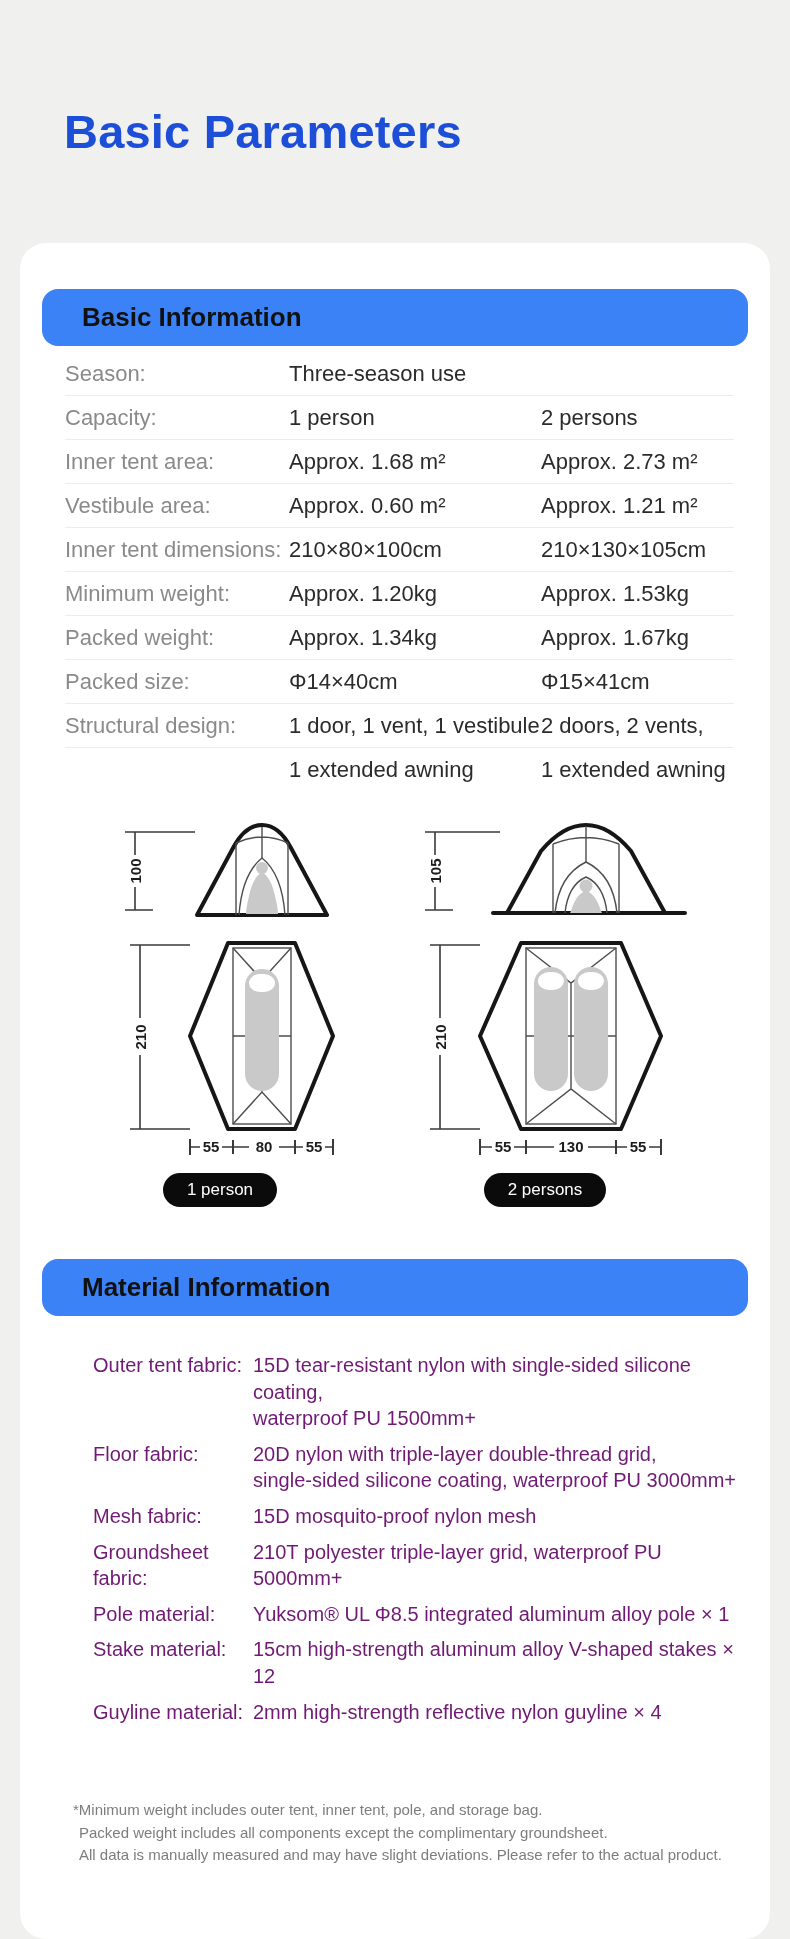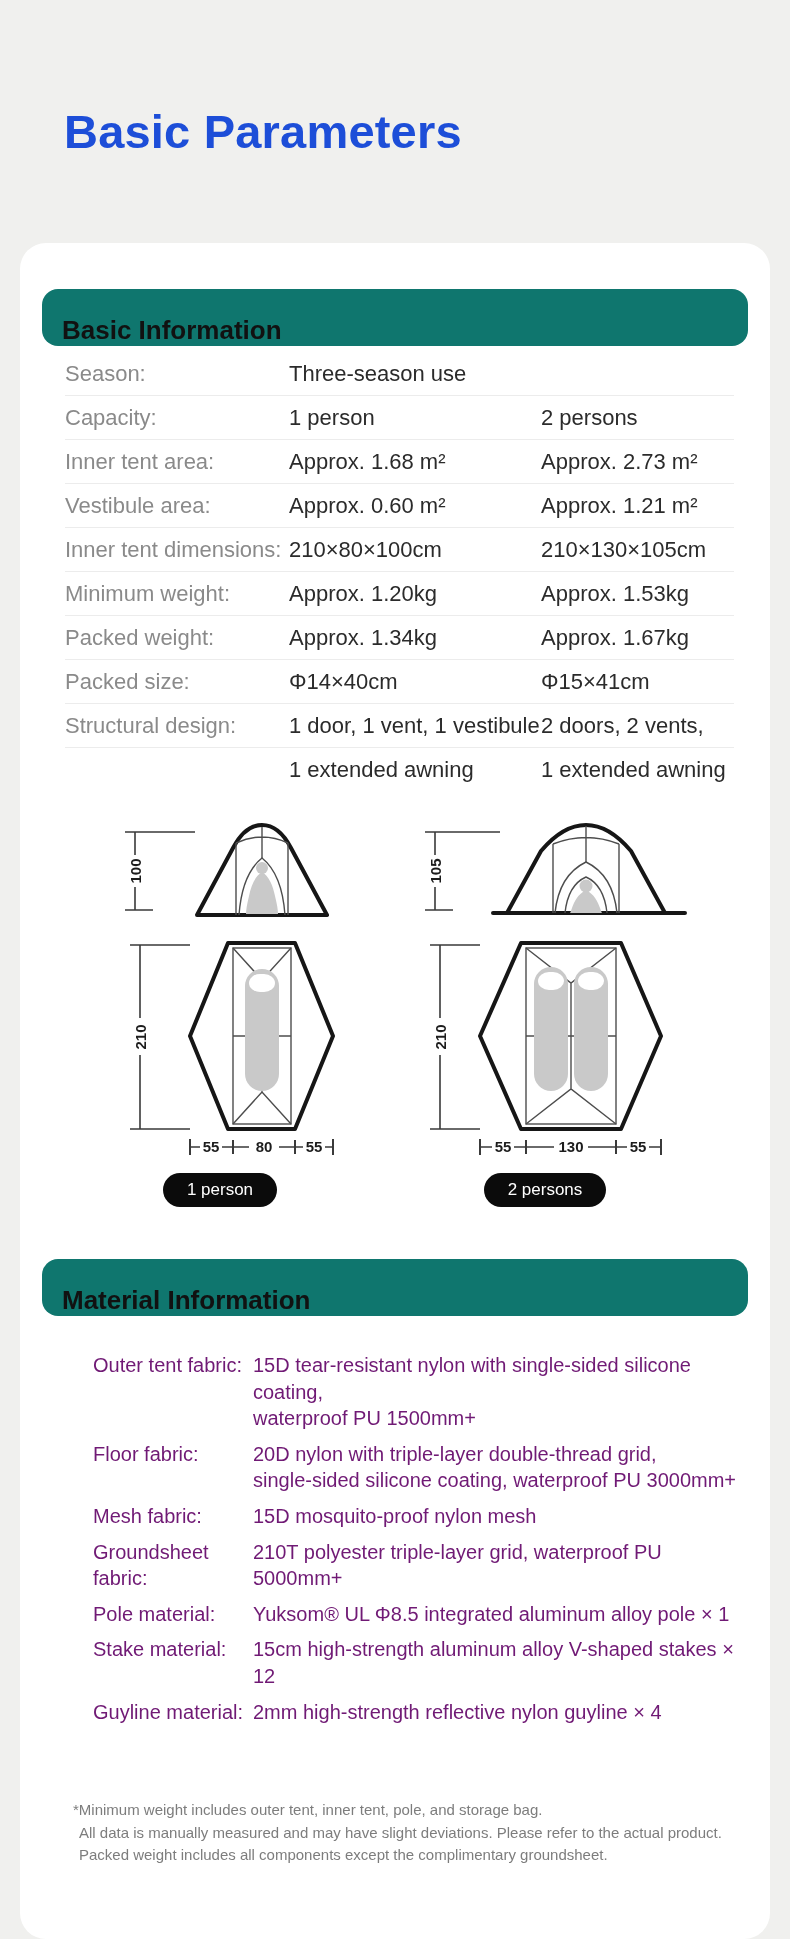--- a/index.html
+++ b/index.html
@@ -12,22 +12,22 @@
   .page-title {
     margin:104px 0 0 64px;
     font-size:47px; font-weight:bold; color:#1d4ed8; letter-spacing:.2px;
   }
   .card {
     margin:84px 20px 0 20px;
     background:#ffffff; border-radius:26px;
     padding-bottom:72px;
   }
   .section-bar {
-    margin:0 22px; height:57px; background:#0f766e; border-radius:16px;
-    display:flex; align-items:flex-end; padding-left:20px;
+    margin:0 22px; height:57px; background:#3b82f6; border-radius:16px;
+    display:flex; align-items:center; padding-left:40px;
   }
   .section-bar.first { transform:translateY(46px); margin-bottom:46px; }
   .section-heading { font-size:26px; font-weight:bold; color:#111; }
 
   
   .bi-table { margin:52px 36px 0 45px; }
   .bi-row {
     display:grid; grid-template-columns:224px 252px 1fr;
     align-items:center; min-height:44px;
     border-bottom:1px solid #ececec;
@@ -227,17 +227,17 @@
       <span class="mat-value">15cm high-strength aluminum alloy V-shaped stakes × 12</span>
     </div>
     <div class="mat-row">
       <span class="mat-label">Guyline material:</span>
       <span class="mat-value">2mm high-strength reflective nylon guyline × 4</span>
     </div>
   </div>
 
   <div class="footnotes">
     <p class="footnote">*Minimum weight includes outer tent, inner tent, pole, and storage bag.</p>
+    <p class="footnote">Packed weight includes all components except the complimentary groundsheet.</p>
     <p class="footnote">All data is manually measured and may have slight deviations. Please refer to the actual product.</p>
-    <p class="footnote">Packed weight includes all components except the complimentary groundsheet.</p>
   </div>
 
 </div>
 
 </body></html>

